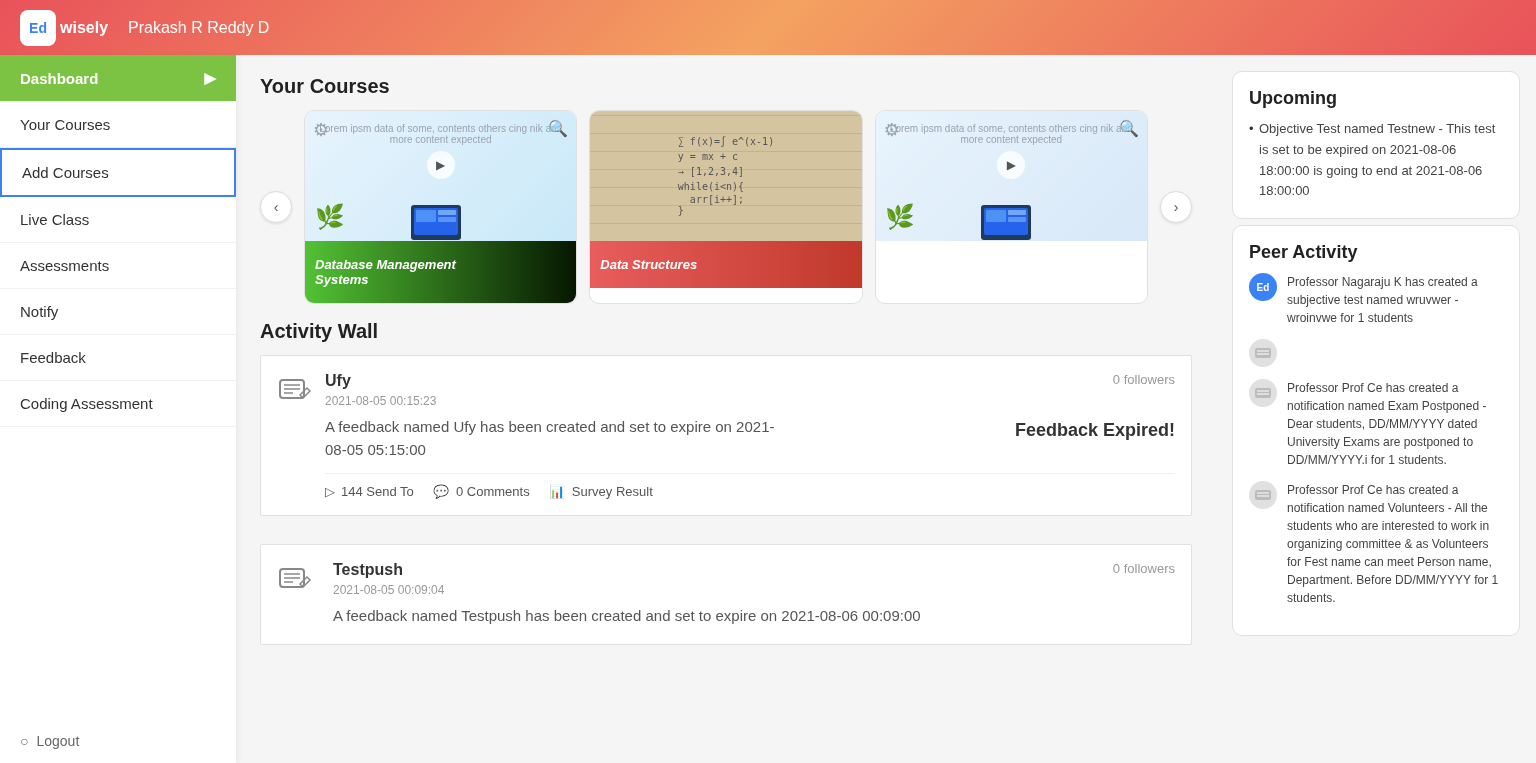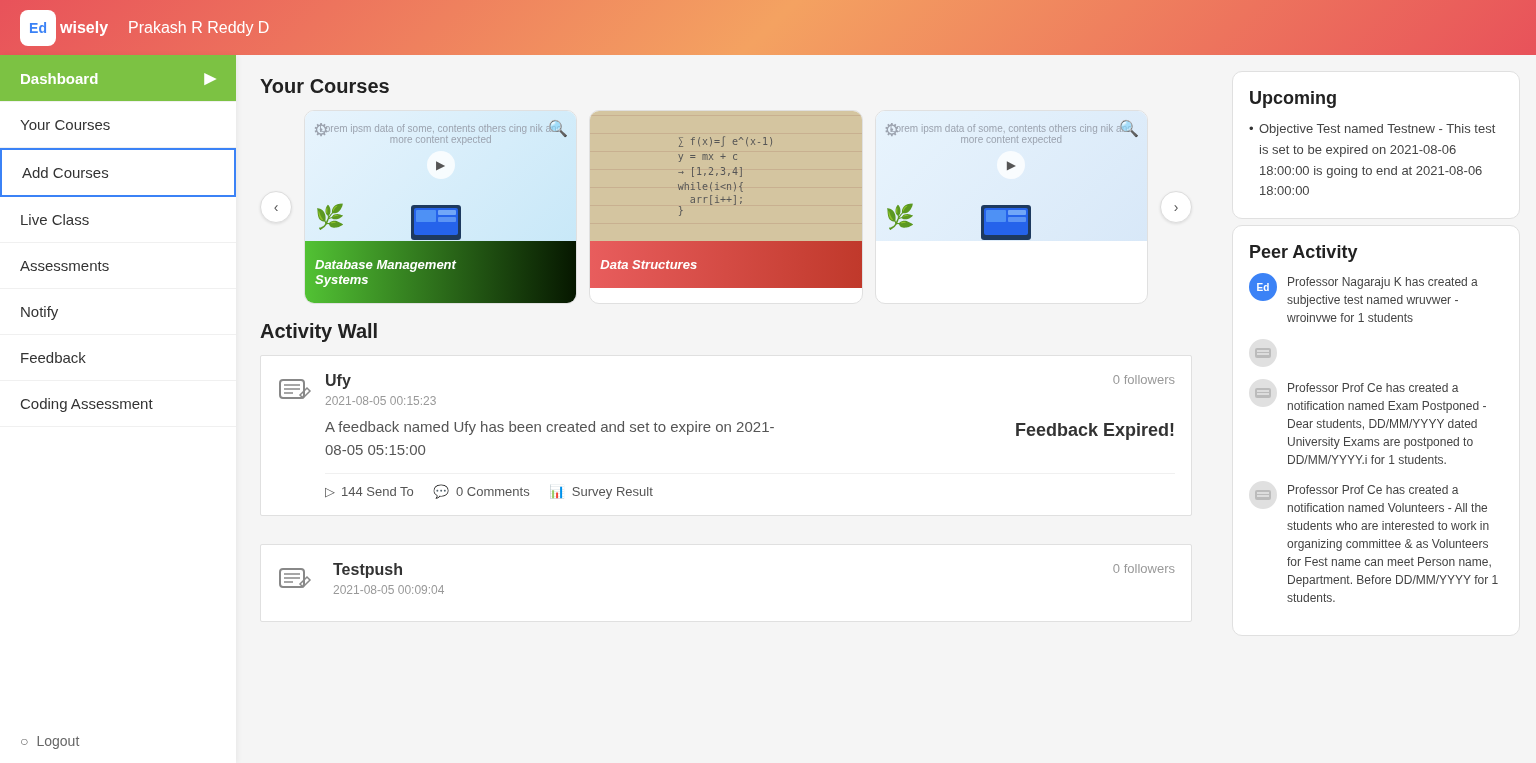--- a/index.html
+++ b/index.html
@@ -511,20 +511,21 @@
               <line x1="7" y1="21" x2="16" y2="21" stroke="#888" stroke-width="1.5"></line>
               <path d="M26 20 L30 16 L33 19 L26 26 L23 23 Z" fill="none" stroke="#888" stroke-width="1.5"></path>
             </svg>
           </div>
           <div style="flex:1;">
             <div class="activity-card-header">
               <span class="activity-title">Testpush</span>
               <span class="activity-followers">0 followers</span>
             </div>
             <div class="activity-date">2021-08-05 00:09:04</div>
+            <p class="activity-description">A feedback named Testpush has been created and set to expire on 2021-08-06 00:09:00</p>
           </div>
         </div>
       </div>
 
     </section>
   </main>
 
   <aside class="right-panel">
 
     <div class="panel-card">

